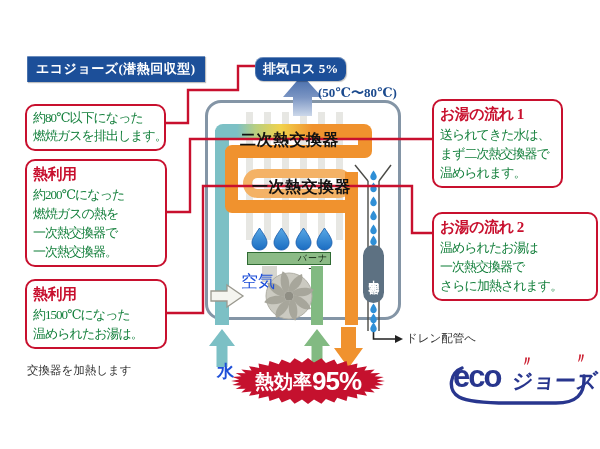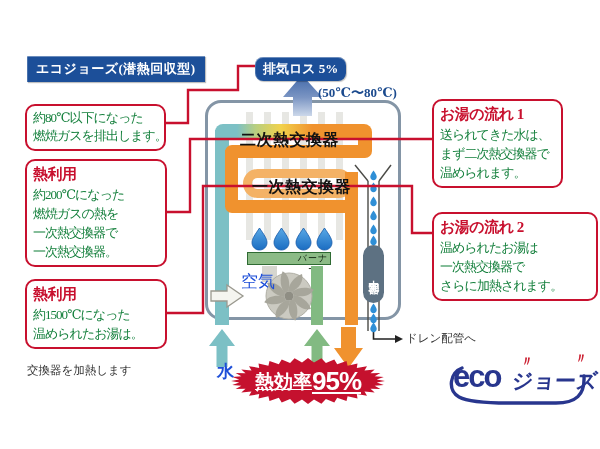--- a/index.html
+++ b/index.html
@@ -55,21 +55,21 @@
   .co-line{font-size:13px;line-height:19px;letter-spacing:-1px;color:#15803d;white-space:nowrap;}
   #co1{left:25px;top:104px;width:141px;}
   #co2{left:25px;top:159px;width:142px;}
   #co3{left:25px;top:279px;width:142px;}
   #co4{left:432px;top:99px;width:131px;}
   #co5{left:432px;top:212px;width:166px;}
   #co1 .co-line{line-height:18px;}
 
   
   .badge-text{left:231px;top:366px;width:154px;height:31px;display:flex;align-items:center;justify-content:center;
-              color:#fff;font-family:"Liberation Sans","DejaVu Sans",sans-serif;white-space:nowrap;text-decoration:underline;}
+              color:#fff;font-family:"Liberation Sans","DejaVu Sans",sans-serif;white-space:nowrap;}
   .badge-text .bp{font-size:19px;font-weight:bold;}
   .badge-text .bv{font-size:26px;font-weight:bold;letter-spacing:-1px;}
 
   
   .logo{left:446px;top:356px;width:146px;height:56px;color:#28368e;}
   .logo .eco{position:absolute;left:7px;top:3px;font-family:"Liberation Sans","DejaVu Sans",sans-serif;
              font-weight:bold;font-size:31px;letter-spacing:-2px;}
   .logo .kat{position:absolute;left:66px;top:11px;font-weight:bold;font-size:21px;transform:skewX(-6deg);white-space:nowrap;}
   .logo .steam{position:absolute;color:#cc2233;font-weight:bold;font-size:14px;font-family:"Liberation Sans",sans-serif;}
   .logo .steam.s1{left:74px;top:-3px;}

